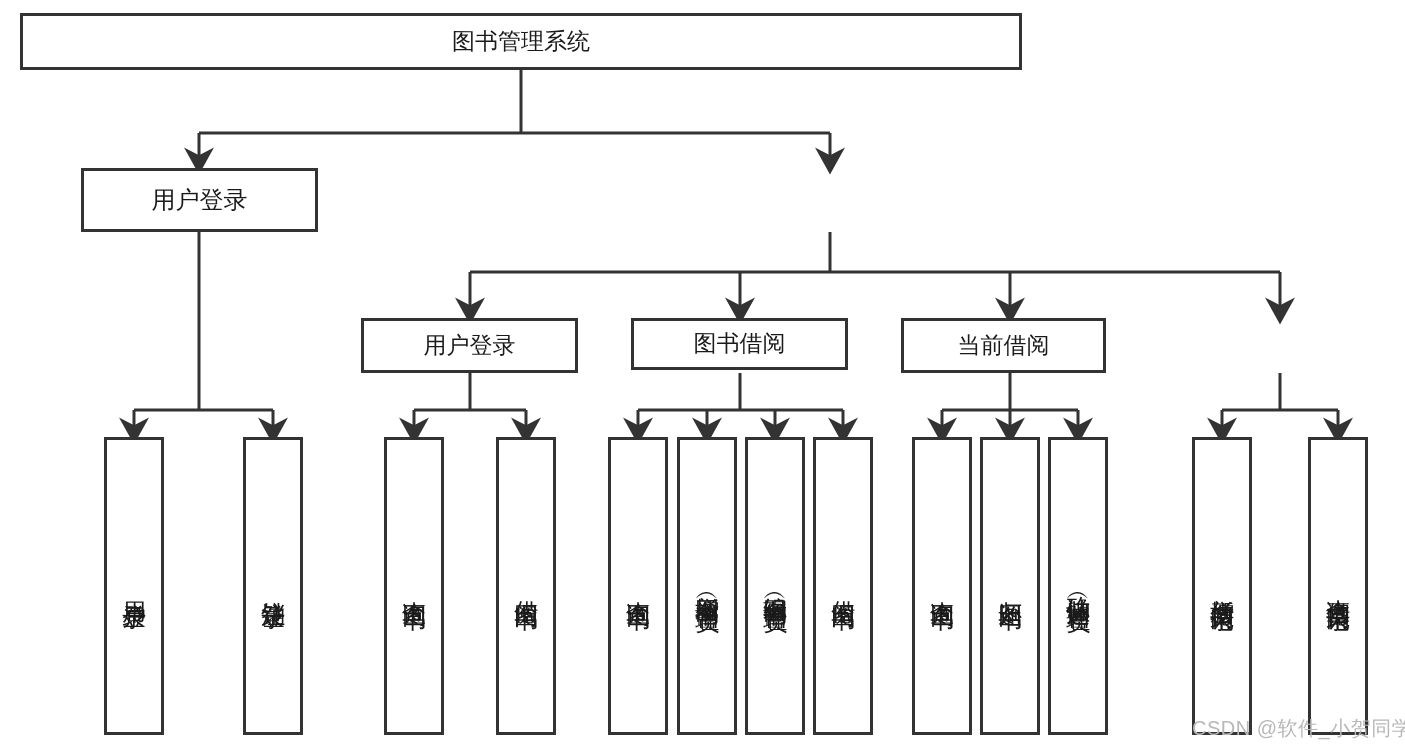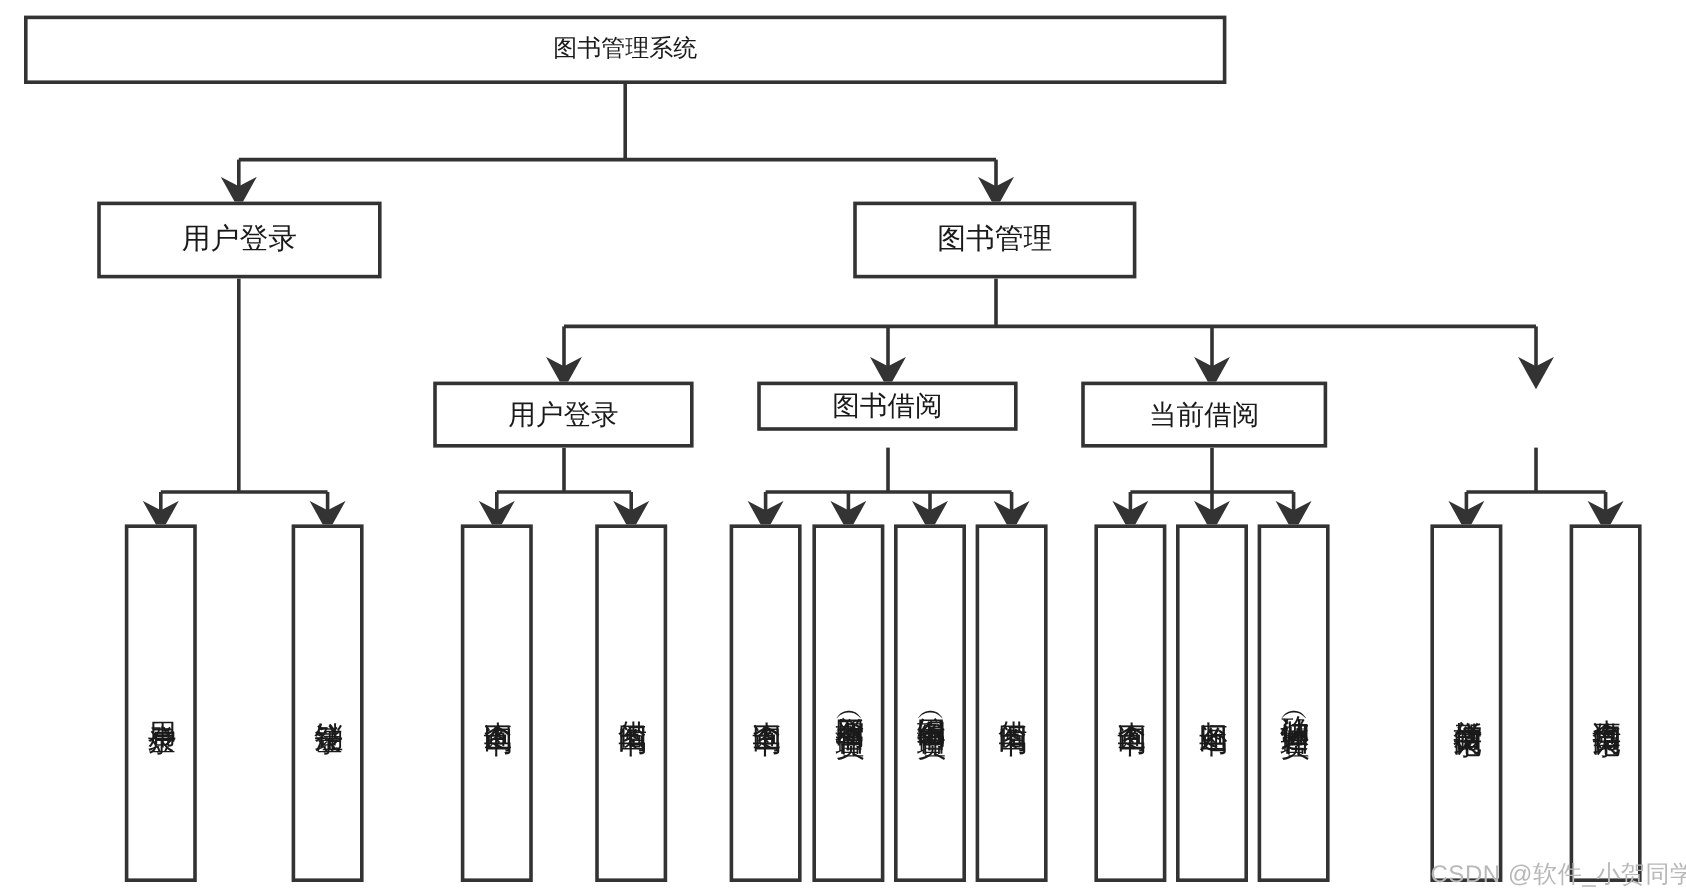--- a/index.html
+++ b/index.html
@@ -32,21 +32,21 @@
     background: #ffffff;
     border: 3px solid #333333;
     display: flex;
     align-items: center;
     justify-content: center;
     text-align: center;
     color: #1a1a1a;
     line-height: 1.18;
   }
   .node.root {
-    font-size: 20px;
+    font-size: 23px;
     align-items: center;
   }
   .node.level2 {
     font-size: 24px;
   }
   .node.level3 {
     font-size: 23px;
   }
   .node.leaf {
     font-size: 24px;
@@ -127,28 +127,25 @@
     </g>
   </svg>
 
   <div class="node root" style="left:20px; top:13px; width:1002px; height:57px;">
     <span>图书管理系统</span>
   </div>
 
   <div class="node level2" style="left:81px; top:168px; width:237px; height:64px;">
     <span>用户登录</span>
   </div>
-  <div class="node level2" style="left:711px; top:168px; width:236px; height:64px;">
-    <span>图书管理</span>
-  </div>
 
   <div class="node level3" style="left:361px; top:318px; width:217px; height:55px;">
     <span>用户登录</span>
   </div>
-  <div class="node level3" style="left:631px; top:318px; width:217px; height:41px;">
+  <div class="node level3" style="left:631px; top:318px; width:217px; height:52px;">
     <span>图书借阅</span>
   </div>
   <div class="node level3" style="left:901px; top:318px; width:205px; height:55px;">
     <span>当前借阅</span>
   </div>
 
   <div class="node leaf" style="left:104px; top:437px; width:60px; height:298px;">
     <span class="vlabel">用户登录</span>
   </div>
   <div class="node leaf" style="left:243px; top:437px; width:60px; height:298px;">

